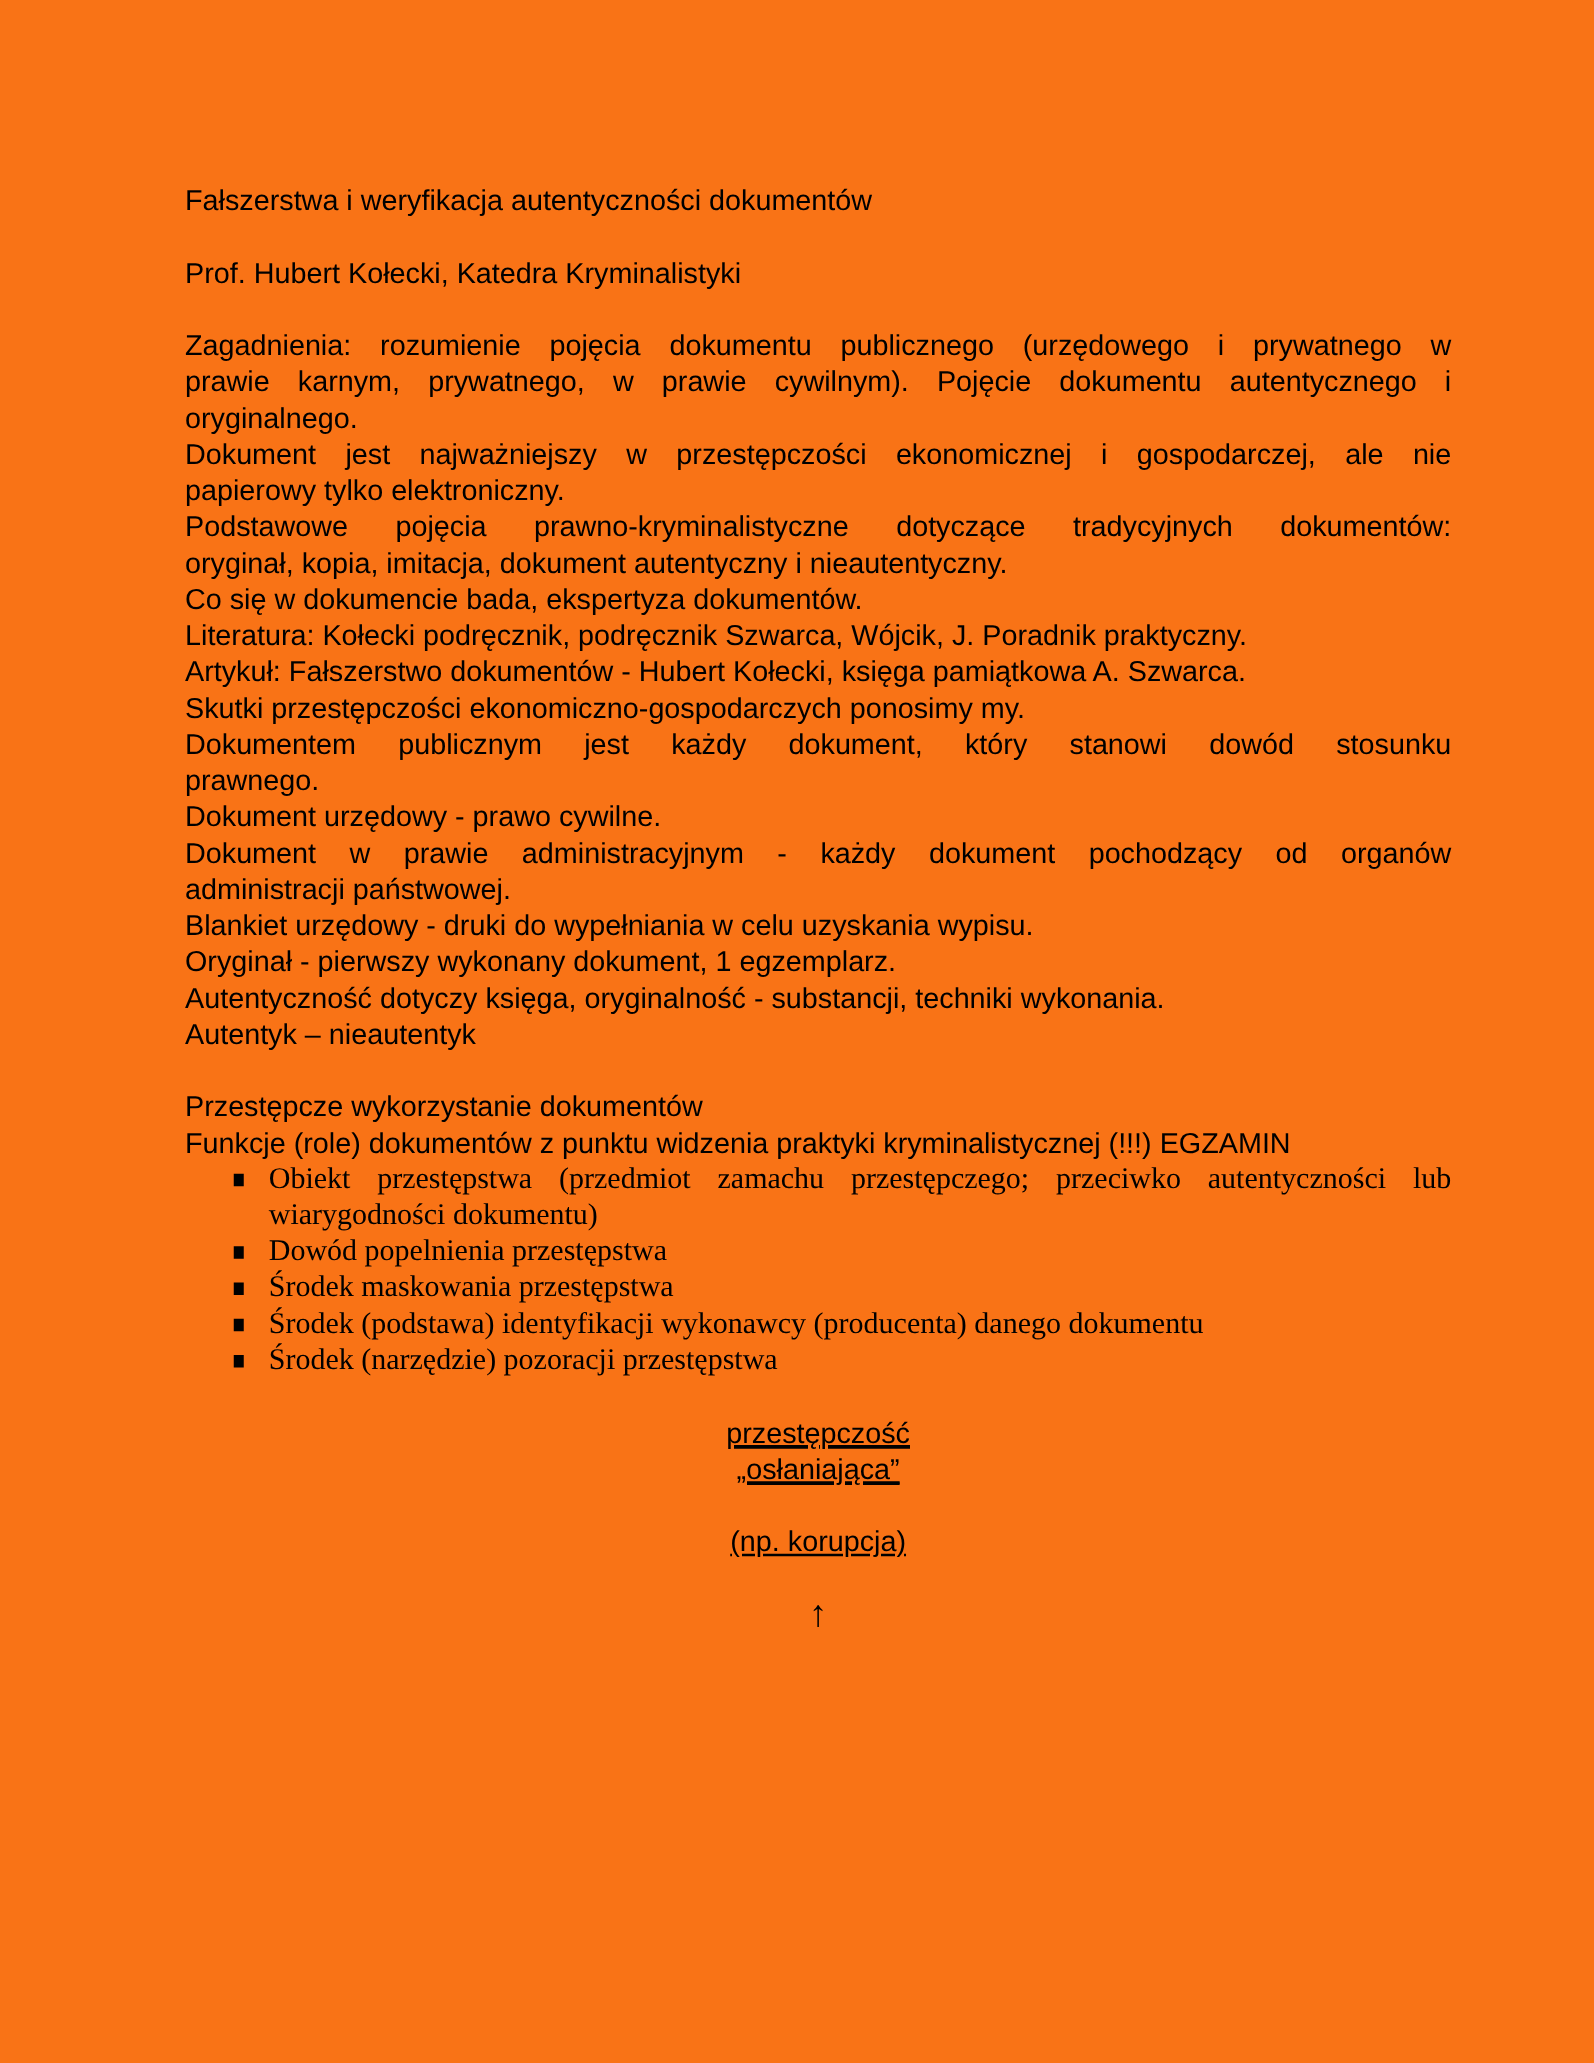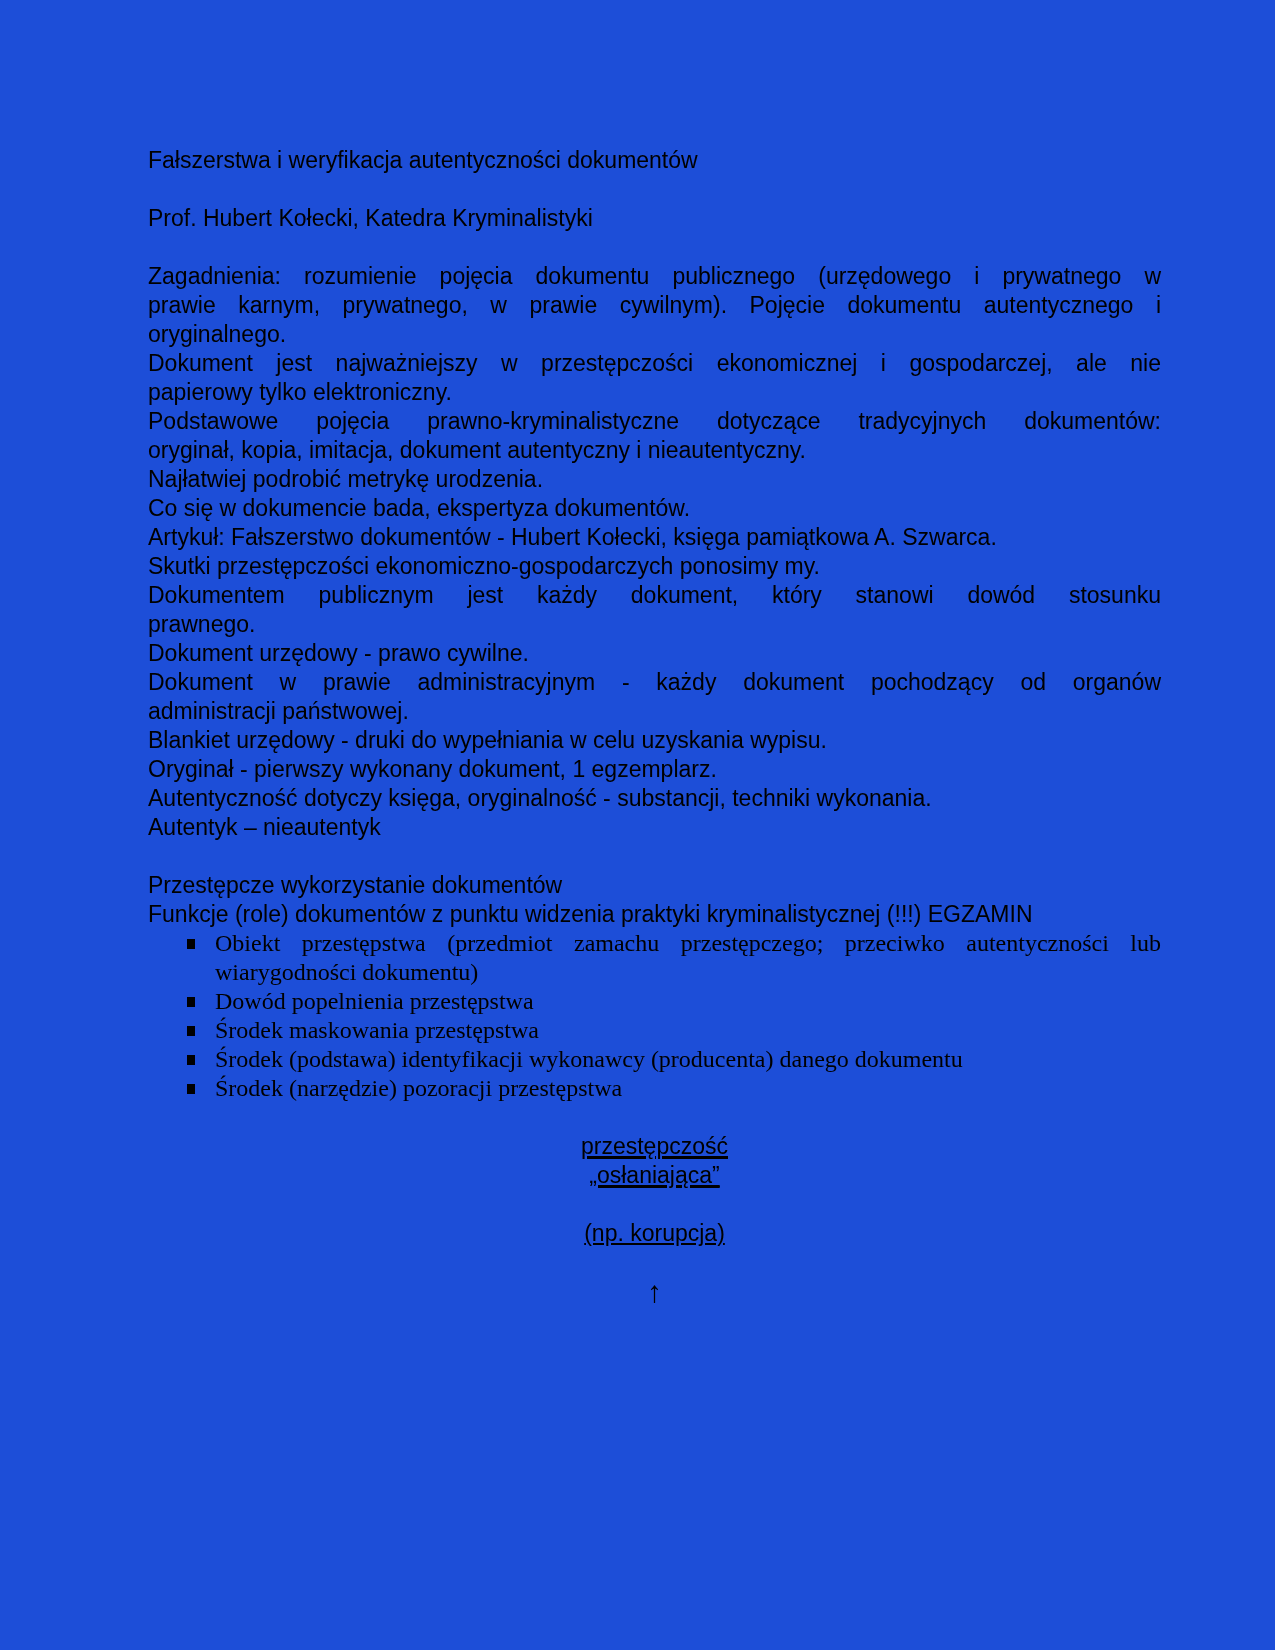--- a/index.html
+++ b/index.html
@@ -1,20 +1,20 @@
 <!DOCTYPE html>
 <html><head>
 <meta charset="utf-8">
 <style>
   html, body { margin: 0; padding: 0; background: #ffffff; }
   .page {
     position: relative;
     width: 1275px;
     height: 1650px;
-    background: #1d4ed8;
+    background: #f97316;
     color: #000000;
     box-sizing: border-box;
     padding: 146px 114px 0 148px;
     font-family: "Liberation Sans", "DejaVu Sans", sans-serif;
     font-size: 23px;
     line-height: 29px;
     overflow: hidden;
   }
   .line { min-height: 29px; }
   .j { text-align: justify; text-align-last: justify; }
@@ -50,22 +50,22 @@
   <div class="line">Prof. Hubert Kołecki, Katedra Kryminalistyki</div>
   <div class="line"></div>
 
   <div class="line j">Zagadnienia: rozumienie pojęcia dokumentu publicznego (urzędowego i prywatnego w</div>
   <div class="line j">prawie karnym, prywatnego, w prawie cywilnym). Pojęcie dokumentu autentycznego i</div>
   <div class="line">oryginalnego.</div>
   <div class="line j">Dokument jest najważniejszy w przestępczości ekonomicznej i gospodarczej, ale nie</div>
   <div class="line">papierowy tylko elektroniczny.</div>
   <div class="line j">Podstawowe pojęcia prawno-kryminalistyczne dotyczące tradycyjnych dokumentów:</div>
   <div class="line">oryginał, kopia, imitacja, dokument autentyczny i nieautentyczny.</div>
-  <div class="line">Najłatwiej podrobić metrykę urodzenia.</div>
   <div class="line">Co się w dokumencie bada, ekspertyza dokumentów.</div>
+  <div class="line">Literatura: Kołecki podręcznik, podręcznik Szwarca, Wójcik, J. Poradnik praktyczny.</div>
   <div class="line">Artykuł: Fałszerstwo dokumentów - Hubert Kołecki, księga pamiątkowa A. Szwarca.</div>
   <div class="line">Skutki przestępczości ekonomiczno-gospodarczych ponosimy my.</div>
   <div class="line j">Dokumentem publicznym jest każdy dokument, który stanowi dowód stosunku</div>
   <div class="line">prawnego.</div>
   <div class="line">Dokument urzędowy - prawo cywilne.</div>
   <div class="line j">Dokument w prawie administracyjnym - każdy dokument pochodzący od organów</div>
   <div class="line">administracji państwowej.</div>
   <div class="line">Blankiet urzędowy - druki do wypełniania w celu uzyskania wypisu.</div>
   <div class="line">Oryginał - pierwszy wykonany dokument, 1 egzemplarz.</div>
   <div class="line">Autentyczność dotyczy księga, oryginalność - substancji, techniki wykonania.</div>

